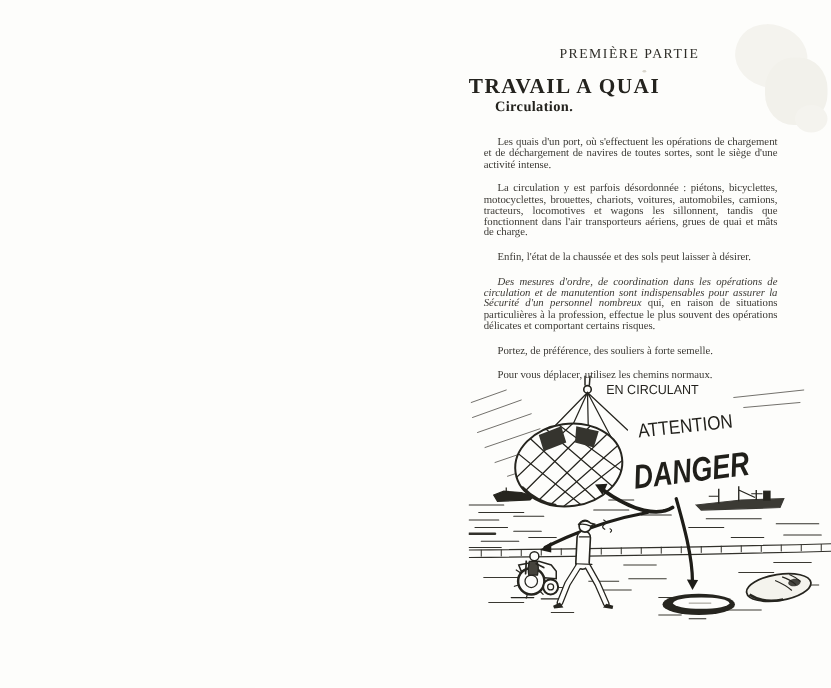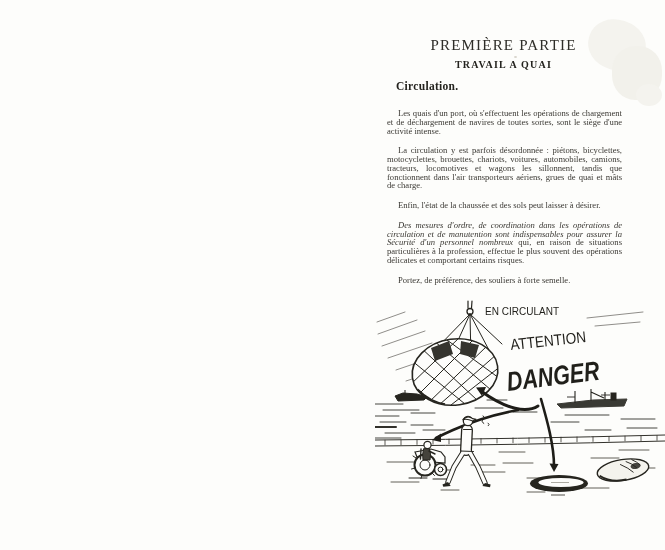--- a/index.html
+++ b/index.html
@@ -4,23 +4,23 @@
 <style>
   html,body{margin:0;padding:0;}
   body{width:665px;height:550px;background:#ffffff;font-family:"Liberation Serif",serif;}
   .screen{position:relative;width:665px;height:550px;background:#fdfdfb;overflow:hidden;}
   .stain{position:absolute;pointer-events:none;}
   .stain-a{left:588px;top:20px;width:58px;height:50px;background:#f4f3ee;border-radius:48%;transform:rotate(18deg);}
   .stain-b{left:612px;top:46px;width:50px;height:54px;background:#f2f1eb;border-radius:46%;}
   .stain-c{left:636px;top:84px;width:26px;height:22px;background:#f4f3ee;border-radius:50%;}
   .speck{left:514px;top:56px;width:3px;height:2px;background:#d8d5cc;border-radius:50%;}
   .part-title{position:absolute;left:375px;top:37px;width:257px;text-align:center;
-    font-size:15px;letter-spacing:1.2px;color:#2e2d28;}
-  .chapter-title{position:absolute;left:375px;top:59px;width:257px;text-align:center;
-    font-size:10px;font-weight:bold;letter-spacing:1.2px;color:#24231e;}
+    font-size:11px;letter-spacing:1.2px;color:#2e2d28;}
+  .chapter-title{position:absolute;left:375px;top:59px;width:257px;
+    font-size:17px;font-weight:bold;letter-spacing:1.2px;color:#24231e;}
   .section-heading{position:absolute;left:396px;top:80px;font-size:11.5px;font-weight:bold;
     letter-spacing:.3px;color:#24231e;}
   .bodytext{position:absolute;left:376px;top:98px;width:257px;font-size:8.6px;line-height:8.75px;
     text-align:justify;color:#3a3833;}
   .bodytext p{margin:11px;text-indent:11px;}
   .bodytext .it{font-style:italic;}
   .illustration{position:absolute;left:375px;top:300px;width:290px;height:225px;}
   svg text{font-family:"Liberation Sans",sans-serif;fill:#201f1a;}
 </style>
 </head>
@@ -36,20 +36,21 @@
   <div class="part-title">PREMIÈRE PARTIE</div>
   <div class="chapter-title">TRAVAIL A QUAI</div>
   <div class="section-heading">Circulation.</div>
 
   <div class="bodytext">
     <p>Les quais d'un port, où s'effectuent les opérations de chargement et de déchargement de navires de toutes sortes, sont le siège d'une activité intense.</p>
     <p>La circulation y est parfois désordonnée : piétons, bicyclettes, motocyclettes, brouettes, chariots, voitures, automobiles, camions, tracteurs, locomotives et wagons les sillonnent, tandis que fonctionnent dans l'air transporteurs aériens, grues de quai et mâts de charge.</p>
     <p>Enfin, l'état de la chaussée et des sols peut laisser à désirer.</p>
     <p><span class="it">Des mesures d'ordre, de coordination dans les opérations de circulation et de manutention sont indispensables pour assurer la Sécurité d'un personnel nombreux</span> <span>qui, en raison de situations particulières à la profession, effectue le plus souvent des opérations délicates et comportant certains risques.</span></p>
     <p>Portez, de préférence, des souliers à forte semelle.</p>
+    <p>Pour vous déplacer, utilisez les chemins normaux.</p>
   </div>
 
   <svg class="illustration" viewBox="0 0 290 225" xmlns="http://www.w3.org/2000/svg">
 
     <g stroke="#44423c" stroke-width="0.8" opacity="0.75" fill="none" stroke-linecap="round">
       <path d="M3,34 L42,20 M7,46 L50,31 M13,58 L57,43 M21,70 L62,56 M31,81 L68,69 M2,22 L30,12"></path>
       <path d="M212,18 L268,12 M220,26 L265,22"></path>
     </g>
 
     <g stroke="#32312b" stroke-width="0.9" fill="none" stroke-linecap="round">

